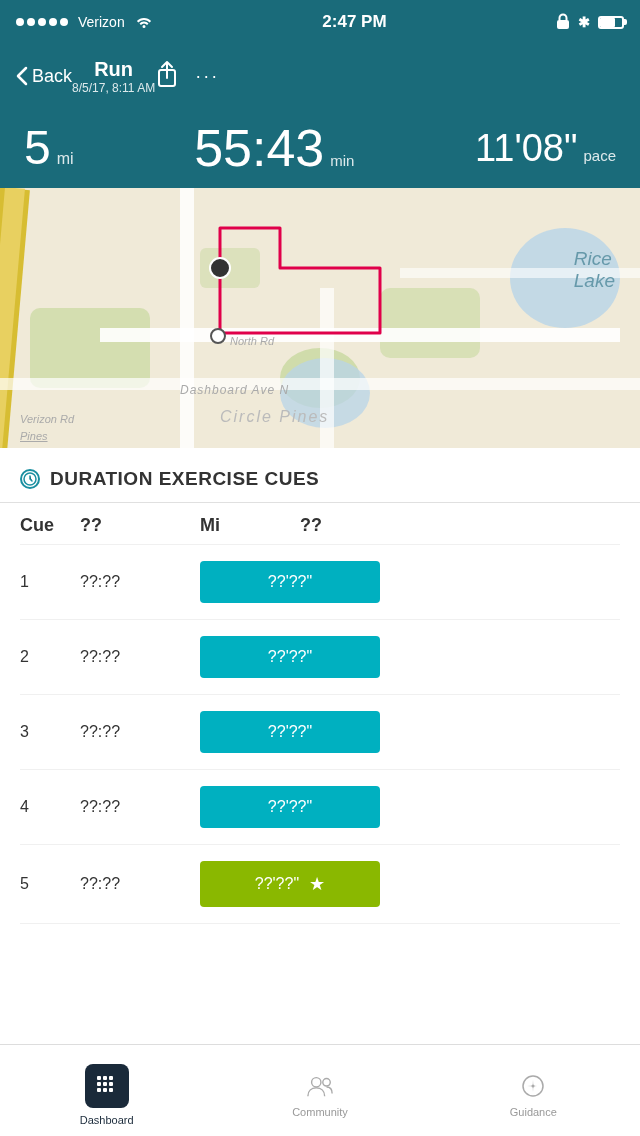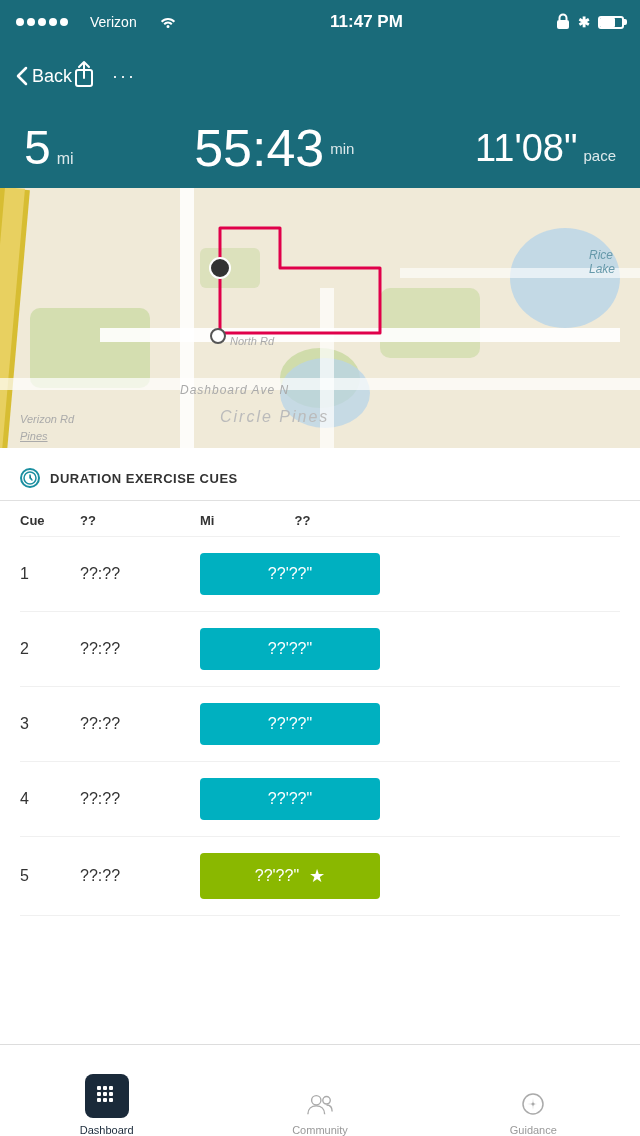--- a/index.html
+++ b/index.html
@@ -10,21 +10,21 @@
     .status-bar {
       background: #1a6b7a;
       height: 44px;
       display: flex;
       align-items: center;
       justify-content: space-between;
       padding: 0 16px;
       color: white;
       font-size: 14px;
     }
-    .status-left { display: flex; align-items: center; gap: 22px; }
+    .status-left { display: flex; align-items: center; gap: 10px; }
     .status-dots { display: flex; gap: 3px; }
     .status-dot { width: 8px; height: 8px; border-radius: 50%; background: white; }
     .status-center { font-size: 17px; font-weight: 600; }
     .status-right { display: flex; align-items: center; gap: 8px; }
 
     
     .nav-bar {
       background: #1a6b7a;
       height: 64px;
       display: flex;
@@ -45,21 +45,21 @@
       padding: 14px 24px;
       display: flex;
       align-items: center;
       justify-content: space-between;
       color: white;
     }
     .stat-item { display: flex; align-items: baseline; gap: 6px; }
     .stat-value { font-size: 48px; font-weight: 300; line-height: 1; }
     .stat-unit { font-size: 16px; color: rgba(255,255,255,0.85); }
     .stat-label { font-size: 15px; color: rgba(255,255,255,0.85); }
-    .stat-middle { text-align: center; align-items: center; }
+    .stat-middle { text-align: center; }
     .stat-right { text-align: right; }
 
     
     .map-container {
       width: 640px;
       height: 260px;
       background: #e8e0d0;
       position: relative;
       overflow: hidden;
     }
@@ -77,31 +77,31 @@
     .route-svg { position: absolute; top: 0; left: 0; width: 100%; height: 100%; }
 
     
     .section-header {
       display: flex;
       align-items: center;
       gap: 10px;
       padding: 20px 20px 12px;
       border-bottom: 1px solid #e0e0e0;
     }
-    .section-title { font-size: 13px; font-weight: 700; color: #333; letter-spacing: 0.5px; }
+    .section-title { font-size: 19px; font-weight: 700; color: #333; letter-spacing: 0.5px; }
     .clock-icon { width: 20px; height: 20px; border-radius: 50%; border: 2px solid #1a8fa0; display: flex; align-items: center; justify-content: center; flex-shrink: 0; }
 
     
     .cue-table { width: 100%; padding: 0 20px; }
     .cue-header-row { display: flex; align-items: center; padding: 12px 0 8px; border-bottom: 1px solid #f0f0f0; }
     .cue-row { display: flex; align-items: center; padding: 16px 0; border-bottom: 1px solid #f0f0f0; }
     .col-cue { width: 60px; font-size: 16px; font-weight: 500; color: #333; }
     .col-time { width: 120px; font-size: 16px; color: #333; }
     .col-mi { flex: 1; }
-    .col-header { font-size: 13px; font-weight: 700; color: #333; }
+    .col-header { font-size: 18px; font-weight: 700; color: #333; }
     .pace-badge {
       background: #00b0c0;
       color: white;
       padding: 12px 20px;
       border-radius: 4px;
       font-size: 16px;
       font-weight: 500;
       display: inline-block;
       min-width: 180px;
       text-align: center;
@@ -123,21 +123,21 @@
 
     
     .tab-bar {
       position: fixed;
       bottom: 0;
       width: 640px;
       height: 92px;
       background: #fff;
       border-top: 1px solid #ddd;
       display: flex;
-      align-items: flex-end;
+      align-items: center;
     }
     .tab-item {
       flex: 1;
       display: flex;
       flex-direction: column;
       align-items: center;
       justify-content: center;
       gap: 6px;
       cursor: pointer;
       padding-top: 8px;
@@ -172,21 +172,21 @@
       <div class="status-dot"></div>
       <div class="status-dot"></div>
     </div>
     <span>Verizon</span>
     <span>
       <svg width="18" height="14" viewBox="0 0 18 14" fill="white">
         <path d="M9 11a1.5 1.5 0 110 3 1.5 1.5 0 010-3zm0-3.5c1.8 0 3.4.8 4.5 2l-1.4 1.4A4.5 4.5 0 009 9.5a4.5 4.5 0 00-3.1 1.4L4.5 9.5A6 6 0 019 7.5zm0-3.5c2.8 0 5.3 1.2 7.1 3.1L14.7 8.5A7.5 7.5 0 009 6a7.5 7.5 0 00-5.7 2.5L1.9 7.1A9.5 9.5 0 019 4z"></path>
       </svg>
     </span>
   </div>
-  <div class="status-center">11:47 PM</div>
+  <div class="status-center">2:47 PM</div>
   <div class="status-right">
     <span>
       <svg width="14" height="16" viewBox="0 0 14 16" fill="white">
         <rect x="1" y="7" width="12" height="9" rx="2" fill="white"></rect>
         <path d="M3.5 7V5a3.5 3.5 0 017 0v2" stroke="white" stroke-width="2" fill="none"></path>
       </svg>
     </span>
     <span style="font-size:14px; font-weight:bold;">✱</span>
     <div class="battery">
       <div class="battery-fill"></div>
@@ -194,20 +194,24 @@
   </div>
 </div>
 
 <div class="nav-bar">
   <div class="nav-back">
     <svg width="12" height="20" viewBox="0 0 12 20" fill="white">
       <path d="M10 2L2 10l8 8" stroke="white" stroke-width="2.5" fill="none" stroke-linecap="round" stroke-linejoin="round"></path>
     </svg>
     <span>Back</span>
   </div>
+  <div class="nav-title">
+    <span class="nav-title-text">Run</span>
+    <span class="nav-subtitle">8/5/17, 8:11 AM</span>
+  </div>
   <div class="nav-actions">
     <span>
       <svg width="24" height="28" viewBox="0 0 24 28" fill="none">
         <rect x="4" y="10" width="16" height="16" rx="2" stroke="white" stroke-width="2"></rect>
         <path d="M12 2v16M7 7l5-5 5 5" stroke="white" stroke-width="2" stroke-linecap="round" stroke-linejoin="round"></path>
       </svg>
     </span>
     <span style="letter-spacing:2px; color:white; font-size:18px;">···</span>
   </div>
 </div>
@@ -242,21 +246,21 @@
 
     <div style="position:absolute;left:-20px;top:0;width:50px;height:300px;background:#d4b820;transform:rotate(5deg);transform-origin:top center;opacity:0.9;"></div>
     <div style="position:absolute;left:5px;top:0;width:20px;height:300px;background:#e8d060;transform:rotate(5deg);transform-origin:top center;"></div>
 
     <div style="position:absolute;left:100px;top:140px;width:520px;height:14px;background:#fff;opacity:0.9;"></div>
     <div style="position:absolute;left:180px;top:0;width:14px;height:260px;background:#fff;opacity:0.85;"></div>
     <div style="position:absolute;left:0;top:190px;width:640px;height:12px;background:#fff;opacity:0.7;"></div>
     <div style="position:absolute;left:320px;top:100px;width:14px;height:160px;background:#fff;opacity:0.7;"></div>
     <div style="position:absolute;left:400px;top:80px;width:240px;height:10px;background:#fff;opacity:0.6;"></div>
 
-    <span class="map-text" style="right:25px;top:60px;font-size:12px;color:#6699aa;">Rice<br>Lake</span>
+    <span class="map-text" style="right:25px;top:60px;font-size:19px;color:#6699aa;">Rice<br>Lake</span>
     <span class="map-text" style="left:180px;top:195px;font-size:12px;color:#aaa;letter-spacing:1px;">Dashboard Ave N</span>
     <span class="map-text" style="left:230px;top:147px;font-size:11px;color:#aaa;">North Rd</span>
     <span class="map-text" style="left:220px;top:220px;font-size:16px;color:#bbb;letter-spacing:2px;font-style:italic;">Circle Pines</span>
     <span class="map-text" style="left:20px;top:225px;font-size:11px;color:#aaa;">Verizon Rd</span>
     <span class="map-text" style="left:20px;top:242px;font-size:11px;color:#aaa;text-decoration:underline;">Pines</span>
     <span class="map-text" style="left:50px;top:258px;font-size:13px;color:#bbb;letter-spacing:2px;font-weight:600;">LEXINGTON</span>
 
     <svg class="route-svg" viewBox="0 0 640 260">
       <path d="M220 80 L220 145 L380 145 L380 80 L280 80 L280 40 L220 40 L220 80" stroke="#e0004a" stroke-width="3" fill="none" stroke-linejoin="round"></path>
 

